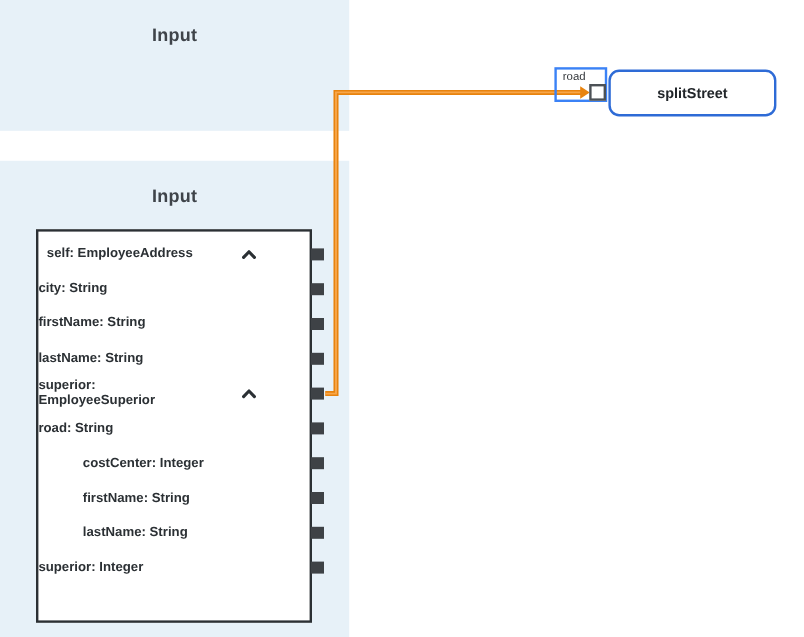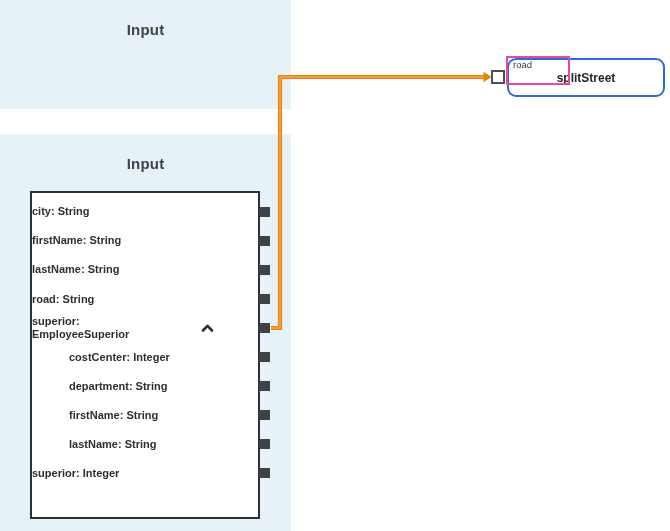--- a/index.html
+++ b/index.html
@@ -81,43 +81,42 @@
     left: 0; top: 0;
     width: 670px; height: 531px;
     z-index: 4;
     pointer-events: none;
   }
 
   
   .fn-node {
     position: absolute;
     left: 507px; top: 58px;
-    width: 158px; height: 39px;
+    width: 140px; height: 39px;
     background: #ffffff;
     border: 2px solid #2e6bd6;
     border-radius: 9px;
     box-sizing: border-box;
     display: flex;
     align-items: center;
     justify-content: center;
     z-index: 2;
   }
   .fn-node-label {
     font-size: 12px;
     font-weight: bold;
     color: #22262a;
   }
   .port-frame {
     position: absolute;
     left: 462px; top: 56px;
-    width: 64px; height: 29px;
-    border: 2px solid #ec4899;
+    width: 44px; height: 29px;
+    border: 2px solid #3b82f6;
     box-sizing: border-box;
     z-index: 5;
-    margin-left: 44px;
   }
   .port-frame-label {
     position: absolute;
     left: 5px; top: 1px;
     font-size: 9.5px;
     font-weight: normal;
     color: #33373b;
   }
   .port-square {
     position: absolute;
@@ -137,51 +136,56 @@
   <section class="panel panel-input">
     <h2 class="panel-title">Input</h2>
   </section>
 
   <section class="panel panel-self">
     <h2 class="panel-title">Input</h2>
   </section>
 
   <div class="tree-box">
     <div>
+        <div class="tree-row level-0">
+          <span class="row-label">self: EmployeeAddress</span>
+          <span class="row-chevron">
+            <svg width="13" height="9" viewBox="0 0 13 9">
+              <path d="M2 7 L6.5 2.3 L11 7" fill="none" stroke="#2b3034" stroke-width="2.6" stroke-linecap="round" stroke-linejoin="round"></path>
+            </svg>
+          </span>
+          <span class="row-port"></span>
+        </div>
         <div class="tree-row level-1">
           <span class="row-label">city: String</span>
           <span class="row-port"></span>
         </div>
         <div class="tree-row level-1">
           <span class="row-label">firstName: String</span>
           <span class="row-port"></span>
         </div>
         <div class="tree-row level-1">
           <span class="row-label">lastName: String</span>
-          <span class="row-port"></span>
-        </div>
-        <div class="tree-row level-1">
-          <span class="row-label">road: String</span>
           <span class="row-port"></span>
         </div>
         <div class="tree-row level-1 two-line">
           <span class="row-label">superior: EmployeeSuperior</span>
           <span class="row-chevron">
             <svg width="13" height="9" viewBox="0 0 13 9">
               <path d="M2 7 L6.5 2.3 L11 7" fill="none" stroke="#2b3034" stroke-width="2.6" stroke-linecap="round" stroke-linejoin="round"></path>
             </svg>
           </span>
           <span class="row-port"></span>
         </div>
+        <div class="tree-row level-1">
+          <span class="row-label">road: String</span>
+          <span class="row-port"></span>
+        </div>
         <div class="tree-row level-2">
           <span class="row-label">costCenter: Integer</span>
-          <span class="row-port"></span>
-        </div>
-        <div class="tree-row level-2">
-          <span class="row-label">department: String</span>
           <span class="row-port"></span>
         </div>
         <div class="tree-row level-2">
           <span class="row-label">firstName: String</span>
           <span class="row-port"></span>
         </div>
         <div class="tree-row level-2">
           <span class="row-label">lastName: String</span>
           <span class="row-port"></span>
         </div>

